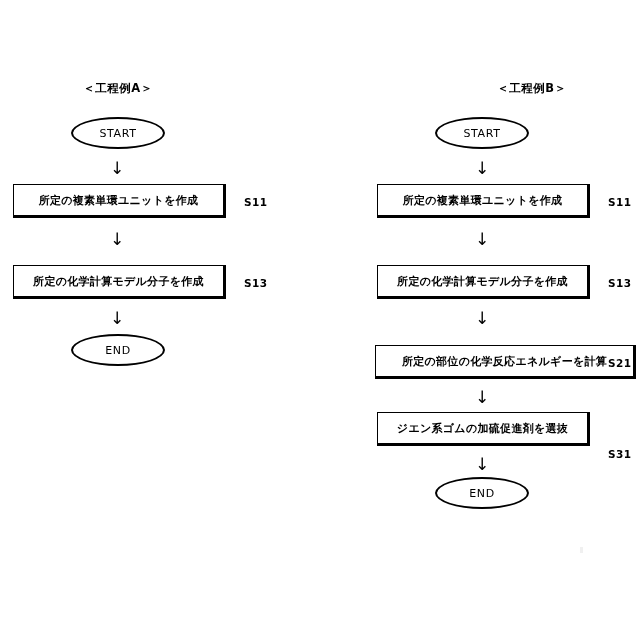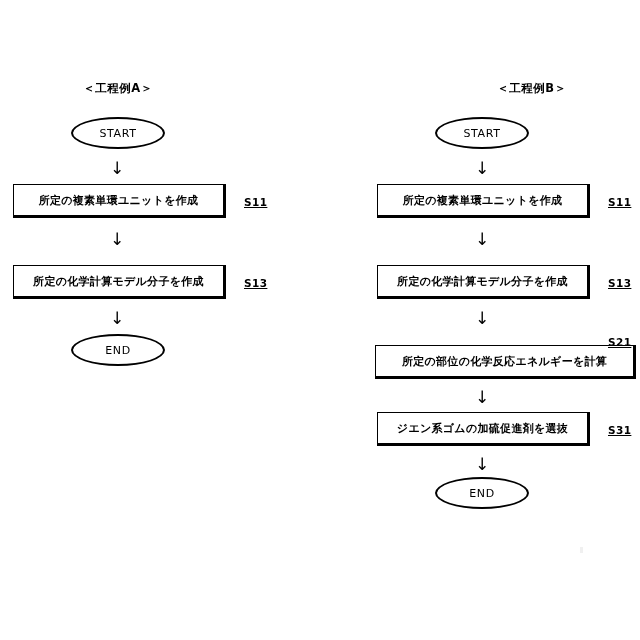--- a/index.html
+++ b/index.html
@@ -85,21 +85,20 @@
     white-space: nowrap;
     transform: translateY(-0.5px);
   }
 
   .step-tag {
     position: absolute;
     font-size: 10.5px;
     font-weight: 700;
     letter-spacing: 0.4px;
     white-space: nowrap;
-    text-decoration: underline;
   }
 
   
   .arrow {
     position: absolute;
     width: 14px;
     height: 22px;
     display: flex;
     align-items: center;
     justify-content: center;
@@ -169,28 +168,28 @@
     <div class="process" style="left:27px; top:265px; width:213px;">
       <span class="proc-label">所定の化学計算モデル分子を作成</span>
     </div>
     <div class="step-tag" style="left:258px; top:277px;">S13</div>
 
     <div class="arrow" style="left:125px; top:307px;">↓</div>
 
     <div class="process" style="left:25px; top:345px; width:261px;">
       <span class="proc-label">所定の部位の化学反応エネルギーを計算</span>
     </div>
-    <div class="step-tag" style="left:258px; top:336px;">S21</div>
+    <div class="step-tag" style="left:258px; top:357px;">S21</div>
 
     <div class="arrow" style="left:125px; top:386px;">↓</div>
 
     <div class="process" style="left:27px; top:412px; width:213px;">
       <span class="proc-label">ジエン系ゴムの加硫促進剤を選抜</span>
     </div>
-    <div class="step-tag" style="left:258px; top:424px;text-align:center;">S31</div>
+    <div class="step-tag" style="left:258px; top:448px;text-align:center;">S31</div>
 
     <div class="arrow" style="left:125px; top:453px;">↓</div>
 
     <div class="terminator" style="left:85px; top:477px;">
       <span class="term-label">END</span>
     </div>
   </div>
 
   <div class="speck" style="left:580px; top:547px;"></div>
 </div>

